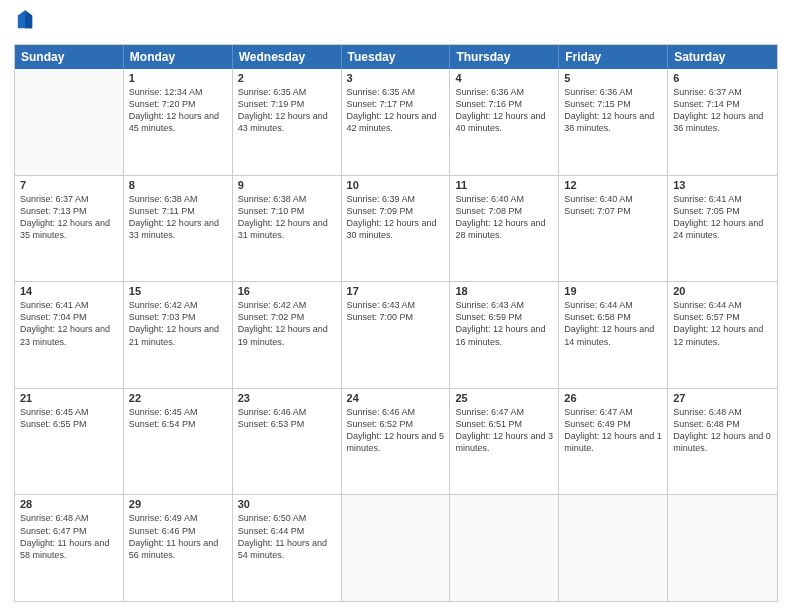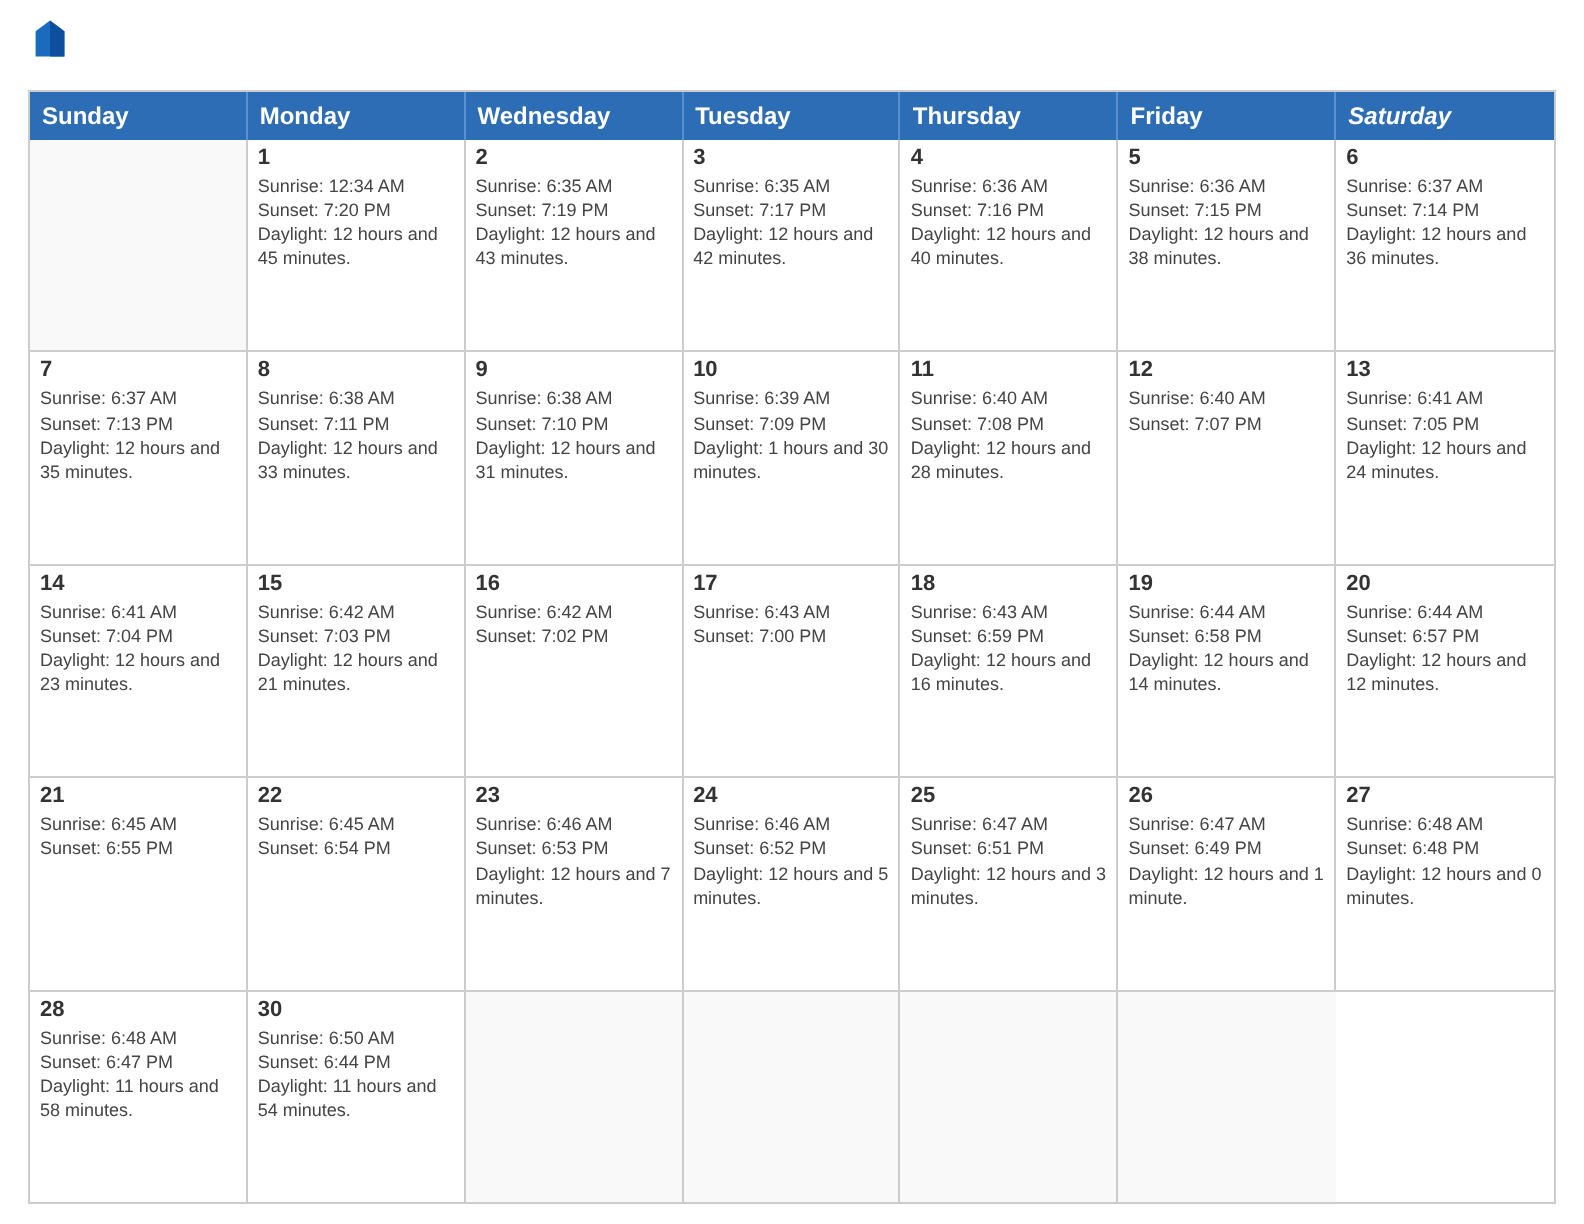--- a/index.html
+++ b/index.html
@@ -65,21 +65,21 @@
       background: #2d6db5;
     }
     .cal-header-cell {
       color: #fff;
       font-size: 12px;
       font-weight: bold;
       padding: 5px 6px;
       text-align: left;
       border-right: 1px solid #5a8fd0;
     }
-    .cal-header-cell:last-child { border-right: none; font-style: italic; }
+    .cal-header-cell:last-child { border-right: none; }
     .cal-body {
       flex: 1;
       display: flex;
       flex-direction: column;
     }
     .cal-row {
       display: grid;
       grid-template-columns: repeat(7, 1fr);
       flex: 1;
       border-bottom: 1px solid #ccc;
@@ -197,21 +197,21 @@
           <div class="cal-cell">
             <div class="day-num">9</div>
             <div class="cell-line">Sunrise: 6:38 AM</div>
             <div class="cell-line">Sunset: 7:10 PM</div>
             <div class="cell-line">Daylight: 12 hours and 31 minutes.</div>
           </div>
           <div class="cal-cell">
             <div class="day-num">10</div>
             <div class="cell-line">Sunrise: 6:39 AM</div>
             <div class="cell-line">Sunset: 7:09 PM</div>
-            <div class="cell-line">Daylight: 1 hours and 30 minutes.</div>
+            <div class="cell-line">Daylight: 12 hours and 30 minutes.</div>
           </div>
           <div class="cal-cell">
             <div class="day-num">11</div>
             <div class="cell-line">Sunrise: 6:40 AM</div>
             <div class="cell-line">Sunset: 7:08 PM</div>
             <div class="cell-line">Daylight: 12 hours and 28 minutes.</div>
           </div>
           <div class="cal-cell">
             <div class="day-num">12</div>
             <div class="cell-line">Sunrise: 6:40 AM</div>
@@ -234,20 +234,21 @@
           <div class="cal-cell">
             <div class="day-num">15</div>
             <div class="cell-line">Sunrise: 6:42 AM</div>
             <div class="cell-line">Sunset: 7:03 PM</div>
             <div class="cell-line">Daylight: 12 hours and 21 minutes.</div>
           </div>
           <div class="cal-cell">
             <div class="day-num">16</div>
             <div class="cell-line">Sunrise: 6:42 AM</div>
             <div class="cell-line">Sunset: 7:02 PM</div>
+            <div class="cell-line">Daylight: 12 hours and 19 minutes.</div>
           </div>
           <div class="cal-cell">
             <div class="day-num">17</div>
             <div class="cell-line">Sunrise: 6:43 AM</div>
             <div class="cell-line">Sunset: 7:00 PM</div>
           </div>
           <div class="cal-cell">
             <div class="day-num">18</div>
             <div class="cell-line">Sunrise: 6:43 AM</div>
             <div class="cell-line">Sunset: 6:59 PM</div>
@@ -274,21 +275,20 @@
           </div>
           <div class="cal-cell">
             <div class="day-num">22</div>
             <div class="cell-line">Sunrise: 6:45 AM</div>
             <div class="cell-line">Sunset: 6:54 PM</div>
           </div>
           <div class="cal-cell">
             <div class="day-num">23</div>
             <div class="cell-line">Sunrise: 6:46 AM</div>
             <div class="cell-line">Sunset: 6:53 PM</div>
-            <div class="cell-line">Daylight: 12 hours and 7 minutes.</div>
           </div>
           <div class="cal-cell">
             <div class="day-num">24</div>
             <div class="cell-line">Sunrise: 6:46 AM</div>
             <div class="cell-line">Sunset: 6:52 PM</div>
             <div class="cell-line">Daylight: 12 hours and 5 minutes.</div>
           </div>
           <div class="cal-cell">
             <div class="day-num">25</div>
             <div class="cell-line">Sunrise: 6:47 AM</div>
@@ -307,20 +307,26 @@
             <div class="cell-line">Sunset: 6:48 PM</div>
             <div class="cell-line">Daylight: 12 hours and 0 minutes.</div>
           </div>
         </div>
         <div class="cal-row">
           <div class="cal-cell">
             <div class="day-num">28</div>
             <div class="cell-line">Sunrise: 6:48 AM</div>
             <div class="cell-line">Sunset: 6:47 PM</div>
             <div class="cell-line">Daylight: 11 hours and 58 minutes.</div>
+          </div>
+          <div class="cal-cell">
+            <div class="day-num">29</div>
+            <div class="cell-line">Sunrise: 6:49 AM</div>
+            <div class="cell-line">Sunset: 6:46 PM</div>
+            <div class="cell-line">Daylight: 11 hours and 56 minutes.</div>
           </div>
           <div class="cal-cell">
             <div class="day-num">30</div>
             <div class="cell-line">Sunrise: 6:50 AM</div>
             <div class="cell-line">Sunset: 6:44 PM</div>
             <div class="cell-line">Daylight: 11 hours and 54 minutes.</div>
           </div>
           <div class="cal-cell empty"></div>
           <div class="cal-cell empty"></div>
           <div class="cal-cell empty"></div>

